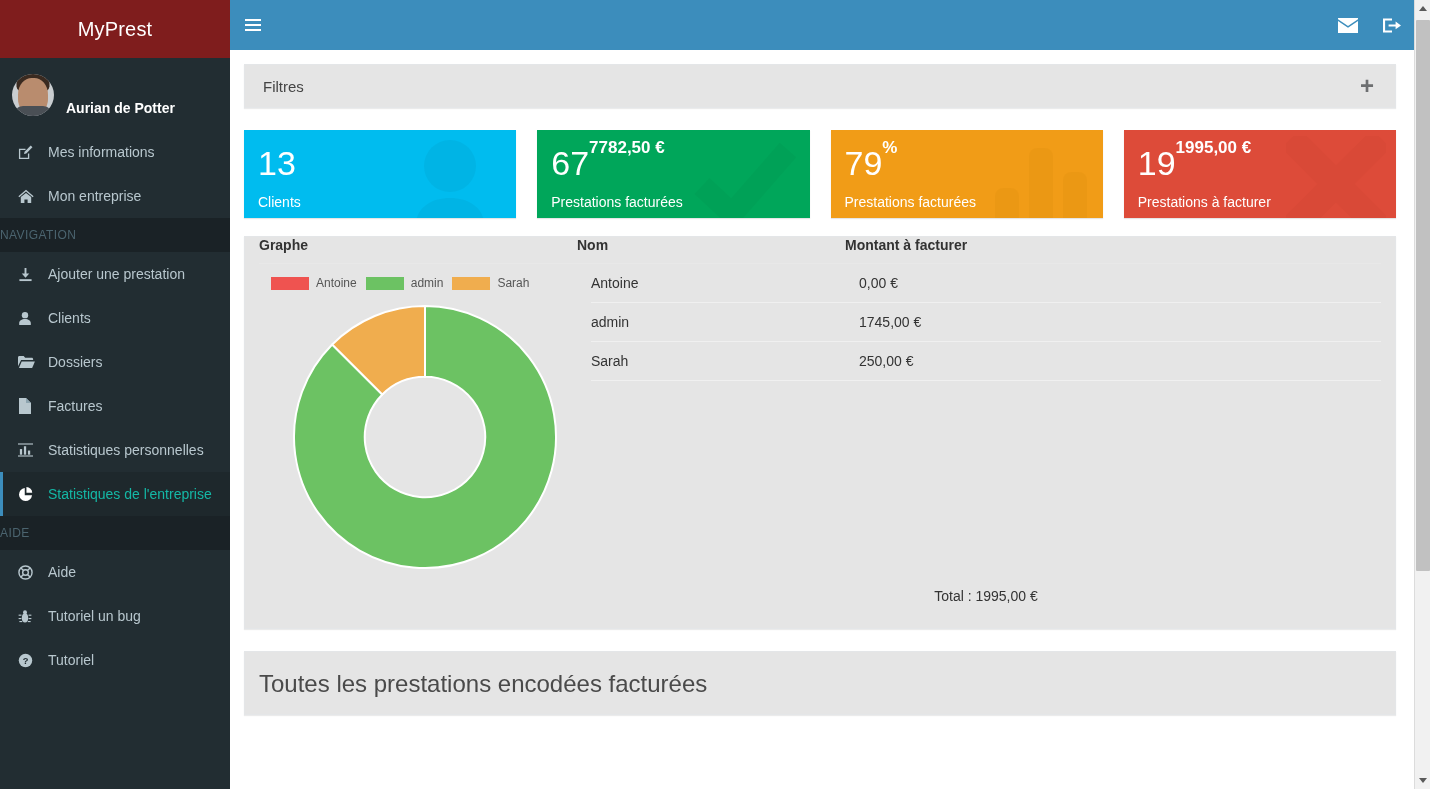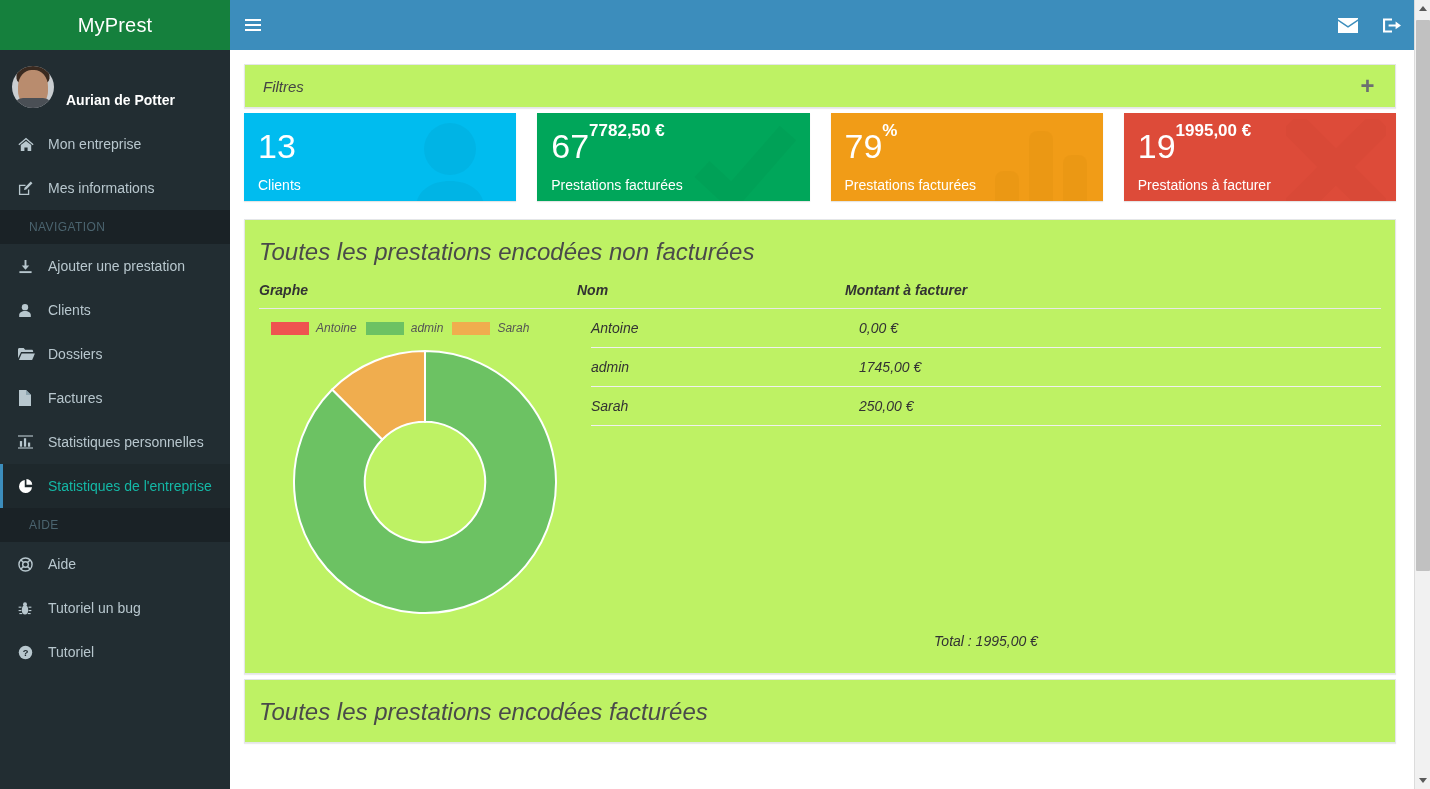--- a/index.html
+++ b/index.html
@@ -12,21 +12,21 @@
   }
   .app { position: relative; width: 1430px; height: 789px; overflow: hidden; }
 
   
   .sidebar {
     position: absolute; left: 0; top: 0;
     width: 230px; height: 789px;
     background: #222d32;
   }
   .brand {
-    height: 50px; background: #15803d;
+    height: 58px; background: #7f1d1d;
     display: flex; align-items: center; justify-content: center;
   }
   .brand-text {
     color: #fff; font-size: 20px; font-weight: 400; letter-spacing: .2px;
   }
   .userpanel {
     display: flex; align-items: flex-end;
     padding: 14px 12px 14px 12px; height: 72px;
   }
   .avatar {
@@ -52,21 +52,21 @@
     width: 40px; height: 14px; border-radius: 10px 10px 0 0;
     background: #4a4f55;
   }
   .username {
     color: #fff; font-size: 14px; font-weight: bold;
     margin-left: 12px; white-space: nowrap;
   }
   .nav-list { list-style: none; }
   .nav-header {
     color: #4b646f; font-size: 12px; letter-spacing: .4px;
-    padding: 10px 29px; background: #1a2226;
+    padding: 10px 0; background: #1a2226;
   }
   .nav-item {
     display: flex; align-items: center;
     height: 44px; padding: 0 12px 0 15px;
     color: #b8c7ce; font-size: 14px;
     border-left: 3px solid transparent;
     cursor: pointer; white-space: nowrap;
   }
   .nav-item.active {
     background: #1e282c; color: #14b8a6; font-weight: normal;
@@ -103,25 +103,24 @@
 
   
   .content {
     position: absolute; left: 230px; top: 50px;
     width: 1184px; height: 739px;
     background: #ffffff; padding: 14px 18px 0 14px;
     overflow: hidden;
   }
 
   .box {
-    background: #bef264; border: 1px solid #e4e6e8;
+    background: #e5e5e5; border: 1px solid #e4e6e8;
     border-top: 1px solid #e4e6e8;
     box-shadow: 0 1px 1px rgba(0,0,0,.08);
-    margin-bottom: 5px;
-    font-style: italic;
+    margin-bottom: 22px;
   }
 
   
   .filter-box {
     height: 44px; display: flex; align-items: center;
     padding: 0 14px 0 18px;
   }
   .filter-title { font-size: 15px; color: #444; flex: 1 1 auto; }
   .plus-btn {
     width: 28px; height: 28px; color: #6d6f71; font-size: 24px;
@@ -231,36 +230,36 @@
         <div class="face"></div>
         <div class="body"></div>
       </div>
       <span class="username">Aurian de Potter</span>
     </div>
 
     <ul class="nav-list">
 
       <li class="nav-item">
         <span class="nav-ico">
+          <svg width="15" height="15" viewBox="0 0 16 16" fill="#b8c7ce">
+            <path d="M1 4h7v1.4H2.4v8.2h8.2V9h1.4v6H1z"></path>
+            <path d="M13.6.6l1.8 1.8-6.6 6.6-2.4.6.6-2.4z"></path>
+          </svg>
+        </span>
+        <span>Mes informations</span>
+      </li>
+
+      <li class="nav-item">
+        <span class="nav-ico">
           <svg width="16" height="15" viewBox="0 0 16 15" fill="#b8c7ce">
             <path d="M8 .8L.4 7.2l.9 1.1L8 2.6l6.7 5.7.9-1.1z"></path>
             <path d="M2.8 8.1V14h3.6v-3.6h3.2V14h3.6V8.1L8 4z"></path>
           </svg>
         </span>
         <span>Mon entreprise</span>
-      </li>
-
-      <li class="nav-item">
-        <span class="nav-ico">
-          <svg width="15" height="15" viewBox="0 0 16 16" fill="#b8c7ce">
-            <path d="M1 4h7v1.4H2.4v8.2h8.2V9h1.4v6H1z"></path>
-            <path d="M13.6.6l1.8 1.8-6.6 6.6-2.4.6.6-2.4z"></path>
-          </svg>
-        </span>
-        <span>Mes informations</span>
       </li>
 
       <li class="nav-header">NAVIGATION</li>
 
       <li class="nav-item">
         <span class="nav-ico">
           <svg width="15" height="15" viewBox="0 0 16 16" fill="#b8c7ce">
             <path d="M7 1h2v6h3l-4 4.5L4 7h3z"></path>
               <path d="M1.5 13h13v2h-13z"></path>
           </svg>
@@ -438,21 +437,20 @@
         <div class="bg-ico">
           <svg width="100" height="96" viewBox="0 0 100 96" fill="none" stroke="#b33c2c" stroke-width="26" stroke-linecap="square" opacity="0.55">
             <path d="M14 12 L86 84 M86 12 L14 84"></path>
           </svg>
         </div>
       </div>
 
     </section>
 
     <section class="box">
-      <h2 class="card-title">Toutes les prestations encodées non facturées</h2>
 
       <div class="card-body">
 
         <div class="thead">
           <div class="th-graph">Graphe</div>
           <div class="th-nom">Nom</div>
           <div class="th-mnt">Montant à facturer</div>
         </div>
 
         <div class="split">

